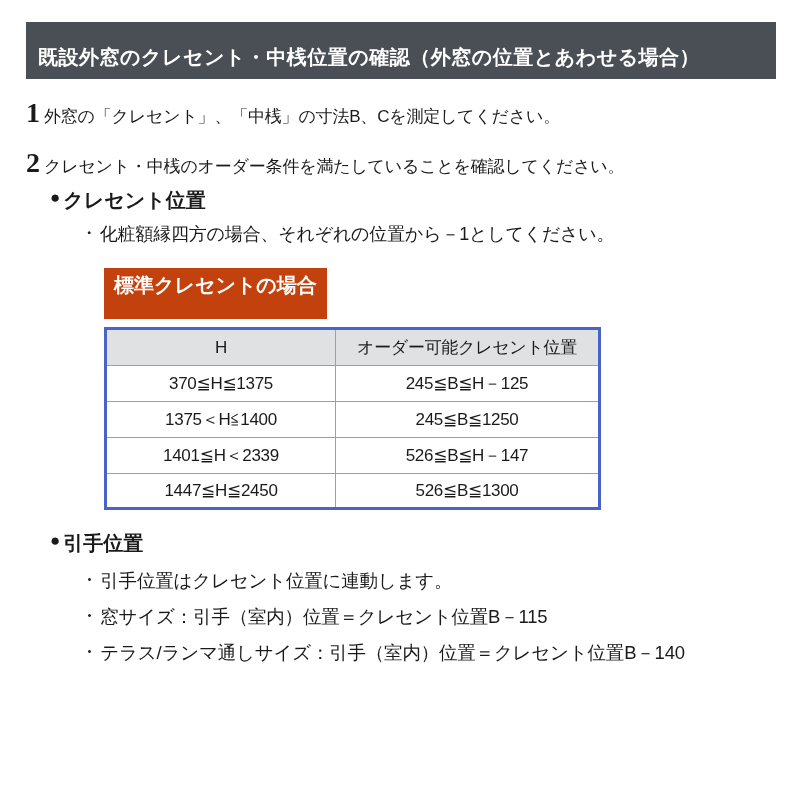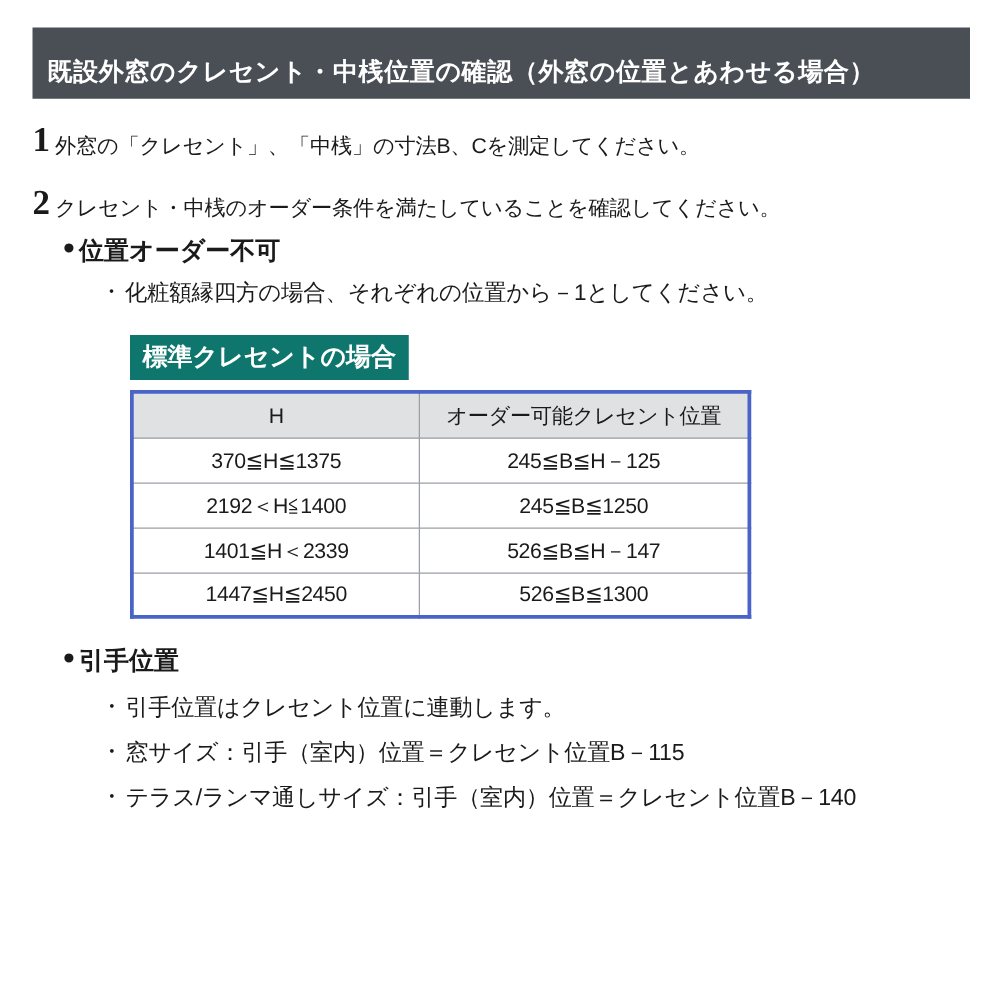--- a/index.html
+++ b/index.html
@@ -84,25 +84,25 @@
     line-height: 1.3;
   }
 
   
   .table-wrap {
     margin-top: 22px;
     padding-left: 86px;
   }
   .table-title {
     display: inline-block;
-    background: #0f766e;
+    background: #c2410c;
     color: #ffffff;
     font-size: 20px;
     font-weight: bold;
-    padding: 4px 10px 5px 10px;
+    padding: 4px 10px 20px 10px;
     margin-bottom: 8px;
   }
   table.spec {
     border-collapse: collapse;
     border: 3px solid #4a63c8;
     background: #ffffff;
   }
   table.spec th,
   table.spec td {
     border: 1px solid #9aa0a6;
@@ -145,21 +145,21 @@
     <span class="step-text">外窓の「クレセント」、「中桟」の寸法B、Cを測定してください。</span>
   </div>
 
   <div class="step step2">
     <span class="step-num">2</span>
     <span class="step-text">クレセント・中桟のオーダー条件を満たしていることを確認してください。</span>
   </div>
 
   <div class="bullet-lv1">
     <span class="dot">●</span>
-    <span>位置オーダー不可</span>
+    <span>クレセント位置</span>
   </div>
 
   <div class="bullet-lv2">
     <span class="dot">・</span>
     <span>化粧額縁四方の場合、それぞれの位置から－1としてください。</span>
   </div>
 
   <div class="table-wrap">
     <div class="table-title">標準クレセントの場合</div>
     <table class="spec">
@@ -168,21 +168,21 @@
           <th class="col-h">H</th>
           <th class="col-pos">オーダー可能クレセント位置</th>
         </tr>
       </thead>
       <tbody>
         <tr>
           <td class="col-h">370≦H≦1375</td>
           <td class="col-pos">245≦B≦H－125</td>
         </tr>
         <tr>
-          <td class="col-h">2192＜H≦1400</td>
+          <td class="col-h">1375＜H≦1400</td>
           <td class="col-pos">245≦B≦1250</td>
         </tr>
         <tr>
           <td class="col-h">1401≦H＜2339</td>
           <td class="col-pos">526≦B≦H－147</td>
         </tr>
         <tr>
           <td class="col-h">1447≦H≦2450</td>
           <td class="col-pos">526≦B≦1300</td>
         </tr>

